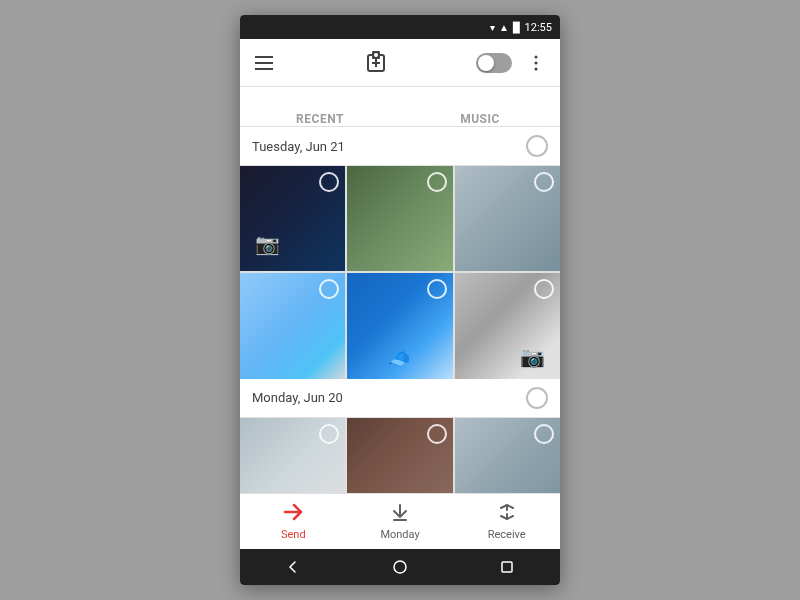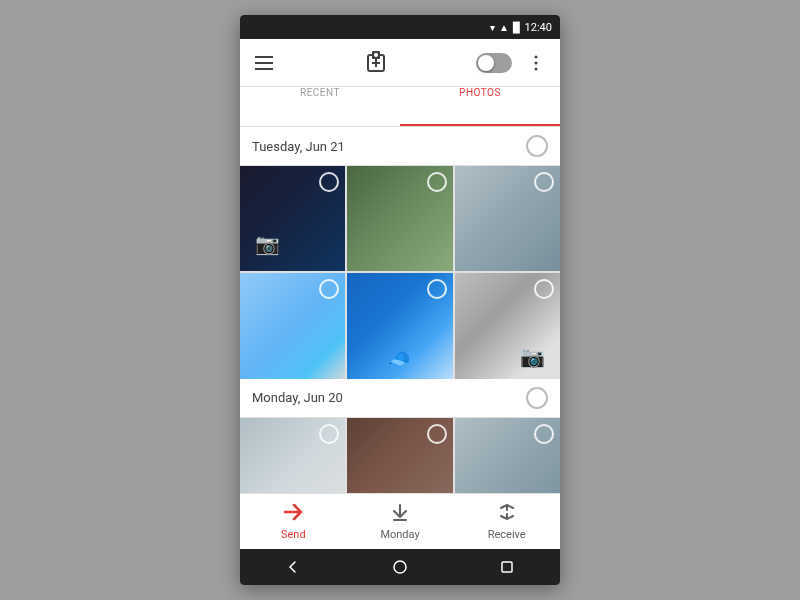--- a/index.html
+++ b/index.html
@@ -101,24 +101,24 @@
       display: flex;
       align-items: center;
       background: #fff;
       border-bottom: 1px solid #e0e0e0;
       flex-shrink: 0;
     }
     .tab-item {
       flex: 1;
       height: 100%;
       display: flex;
-      align-items: flex-start;
-      justify-content: center;
-      font-size: 10px;
-      font-weight: 400;
+      align-items: flex-end;
+      justify-content: center;
+      font-size: 12px;
+      font-weight: 700;
       color: #9e9e9e;
       cursor: pointer;
       position: relative;
       letter-spacing: 0.5px;
     }
     .tab-item.active {
       color: #e53935;
     }
     .tab-item.active::after {
       content: '';
@@ -282,21 +282,21 @@
 </head>
 <body>
 
 <div class="phone-container">
 
   <div class="status-bar">
     <div class="status-bar-content">
       <span class="wifi-icon">▾</span>
       <span class="signal-icon">▲</span>
       <span class="battery-icon">▉</span>
-      <span>12:40</span>
+      <span>12:55</span>
     </div>
   </div>
 
   <div class="app-bar">
     <div class="menu-icon">
       <div class="hamburger">
         <span></span>
           <span></span>
           <span></span>
       </div>
@@ -320,22 +320,22 @@
         <circle cx="9" cy="9" r="1.5" fill="#424242"></circle>
         <circle cx="9" cy="15" r="1.5" fill="#424242"></circle>
       </svg>
     </div>
   </div>
 
   <div class="tabs-bar">
     <div class="tab-item">
       <span>RECENT</span>
     </div>
-    <div class="tab-item active">
-      <span>PHOTOS</span>
+    <div class="tab-item">
+      <span>MUSIC</span>
     </div>
   </div>
 
   <div class="content-area">
 
     <div>
       <div class="date-header">
         <span class="date-label">Tuesday, Jun 21</span>
         <div class="circle-checkbox"></div>
       </div>

